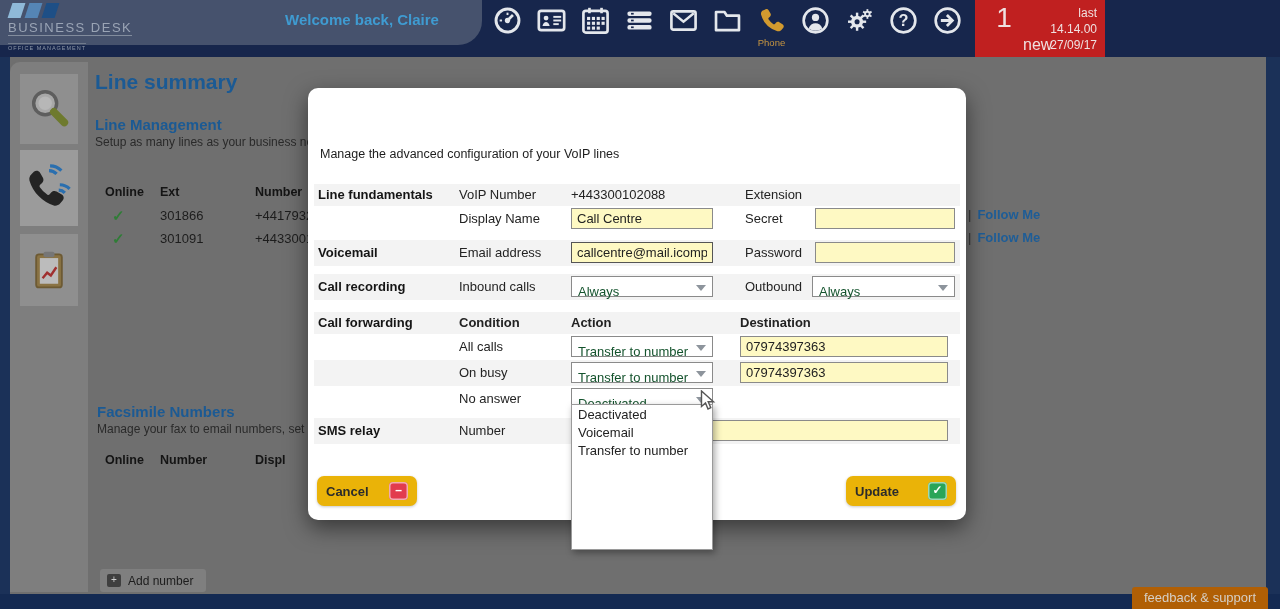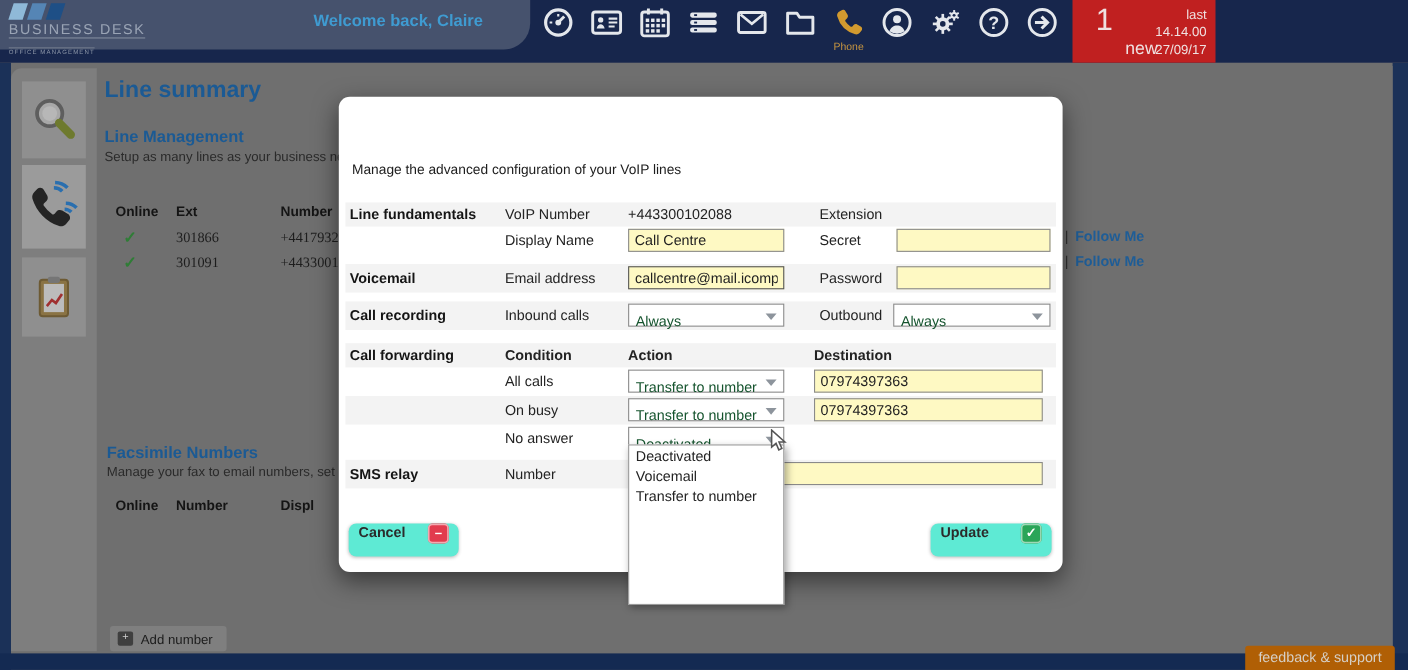--- a/index.html
+++ b/index.html
@@ -38,21 +38,21 @@
   .content { position:absolute; left:10px; top:60px; width:1256px; height:549px; background:#6f6f6f;
              border-top-left-radius:10px; }
   .sidebar { position:absolute; left:0px; top:2px; width:78px; height:530px; background:#7e7e7e;
              border-top-left-radius:10px; }
   .side-tile { position:absolute; left:10px; width:58px; background:#8f8f8f; display:flex;
                align-items:center; justify-content:center; }
   .page-title { position:absolute; left:85px; top:10px; font-size:21px; font-weight:bold; color:#1b5a94; }
   .h2 { font-size:15px; font-weight:bold; color:#1b5a94; }
   .desc { font-size:12px; color:#2a2a2a; margin-top:2px; }
   .tbl-head { font-size:12.5px; font-weight:bold; color:#141414; }
-  .tbl-cell { font-size:13px; color:#1d1d1d;font-family:Liberation Serif, serif; }
+  .tbl-cell { font-size:13px; color:#1d1d1d; }
   .check { color:#2f7d36; font-size:15px; font-weight:bold; }
   .follow { font-size:13px; font-weight:bold; color:#1e5d97; }
   .follow-sep { color:#333; margin-right:6px; font-weight:normal; }
   .add-btn { position:absolute; left:90px; top:509px; width:106px; height:23px; background:#7f7f7f;
              border-radius:3px; display:flex; align-items:center; gap:7px; padding-left:7px; }
   .add-ico { width:14px; height:13px; background:#3f3f3f; border-radius:2px; color:#cfcfcf;
              font-size:10px; line-height:12px; text-align:center; }
   .add-label { font-size:12px; color:#1c1c1c; }
   .bottom-bar { position:absolute; left:0; bottom:0; width:1280px; height:15px; background:#142a52; z-index:5; }
   .feedback { position:absolute; left:1132px; top:587px; width:136px; height:22px; background:#b05f05;
@@ -79,22 +79,22 @@
   .inp { position:absolute; border:1px solid #8a8a8a; background:#fef9c3; height:21px; font-size:13px;
          padding:0 5px; font-family:"Liberation Sans", sans-serif; color:#222; }
   .inp-dark { border:1.5px solid #555; }
   .sel { position:absolute; height:21px; border:1px solid #8a8a8a; background:#fff; font-size:13px;
          padding:2px 22px 0 6px; color:#14532d; }
   .sel:after { content:""; position:absolute; right:6px; top:8px; border-left:5px solid transparent;
                border-right:5px solid transparent; border-top:6px solid #8d949c; }
   .dd-list { position:absolute; left:263px; top:316px; width:142px; height:146px; background:#fff;
              border:1px solid #9a9a9a; box-shadow:2px 3px 7px rgba(0,0,0,.35); z-index:20; }
   .dd-item { font-size:13px; color:#232323; padding:2px 0 2px 6px; height:18px; }
-  .btn { position:absolute; height:30px; background:#5eead4; border-radius:7px;
-         box-shadow:0 1px 3px rgba(0,0,0,.22); display:flex; align-items:flex-start;
+  .btn { position:absolute; height:30px; background:#eab308; border-radius:7px;
+         box-shadow:0 1px 3px rgba(0,0,0,.22); display:flex; align-items:center;
          justify-content:space-between; padding:0 9px; }
   .btn-label { font-size:13px; font-weight:bold; color:#2b2b2b; }
   .mini-ico { width:19px; height:18px; border-radius:4px; color:#fff; text-align:center;
               font-size:12px; font-weight:bold; line-height:17px; }
   .ico-red { background:#e23b4e; box-shadow:inset 0 0 0 1.5px #f2aab2; }
   .ico-green { background:#2aa558; box-shadow:inset 0 0 0 1.5px #9fd8b6; }
 
   .cursor { position:absolute; left:700px; top:390px; z-index:300; }
 </style>
 </head>

